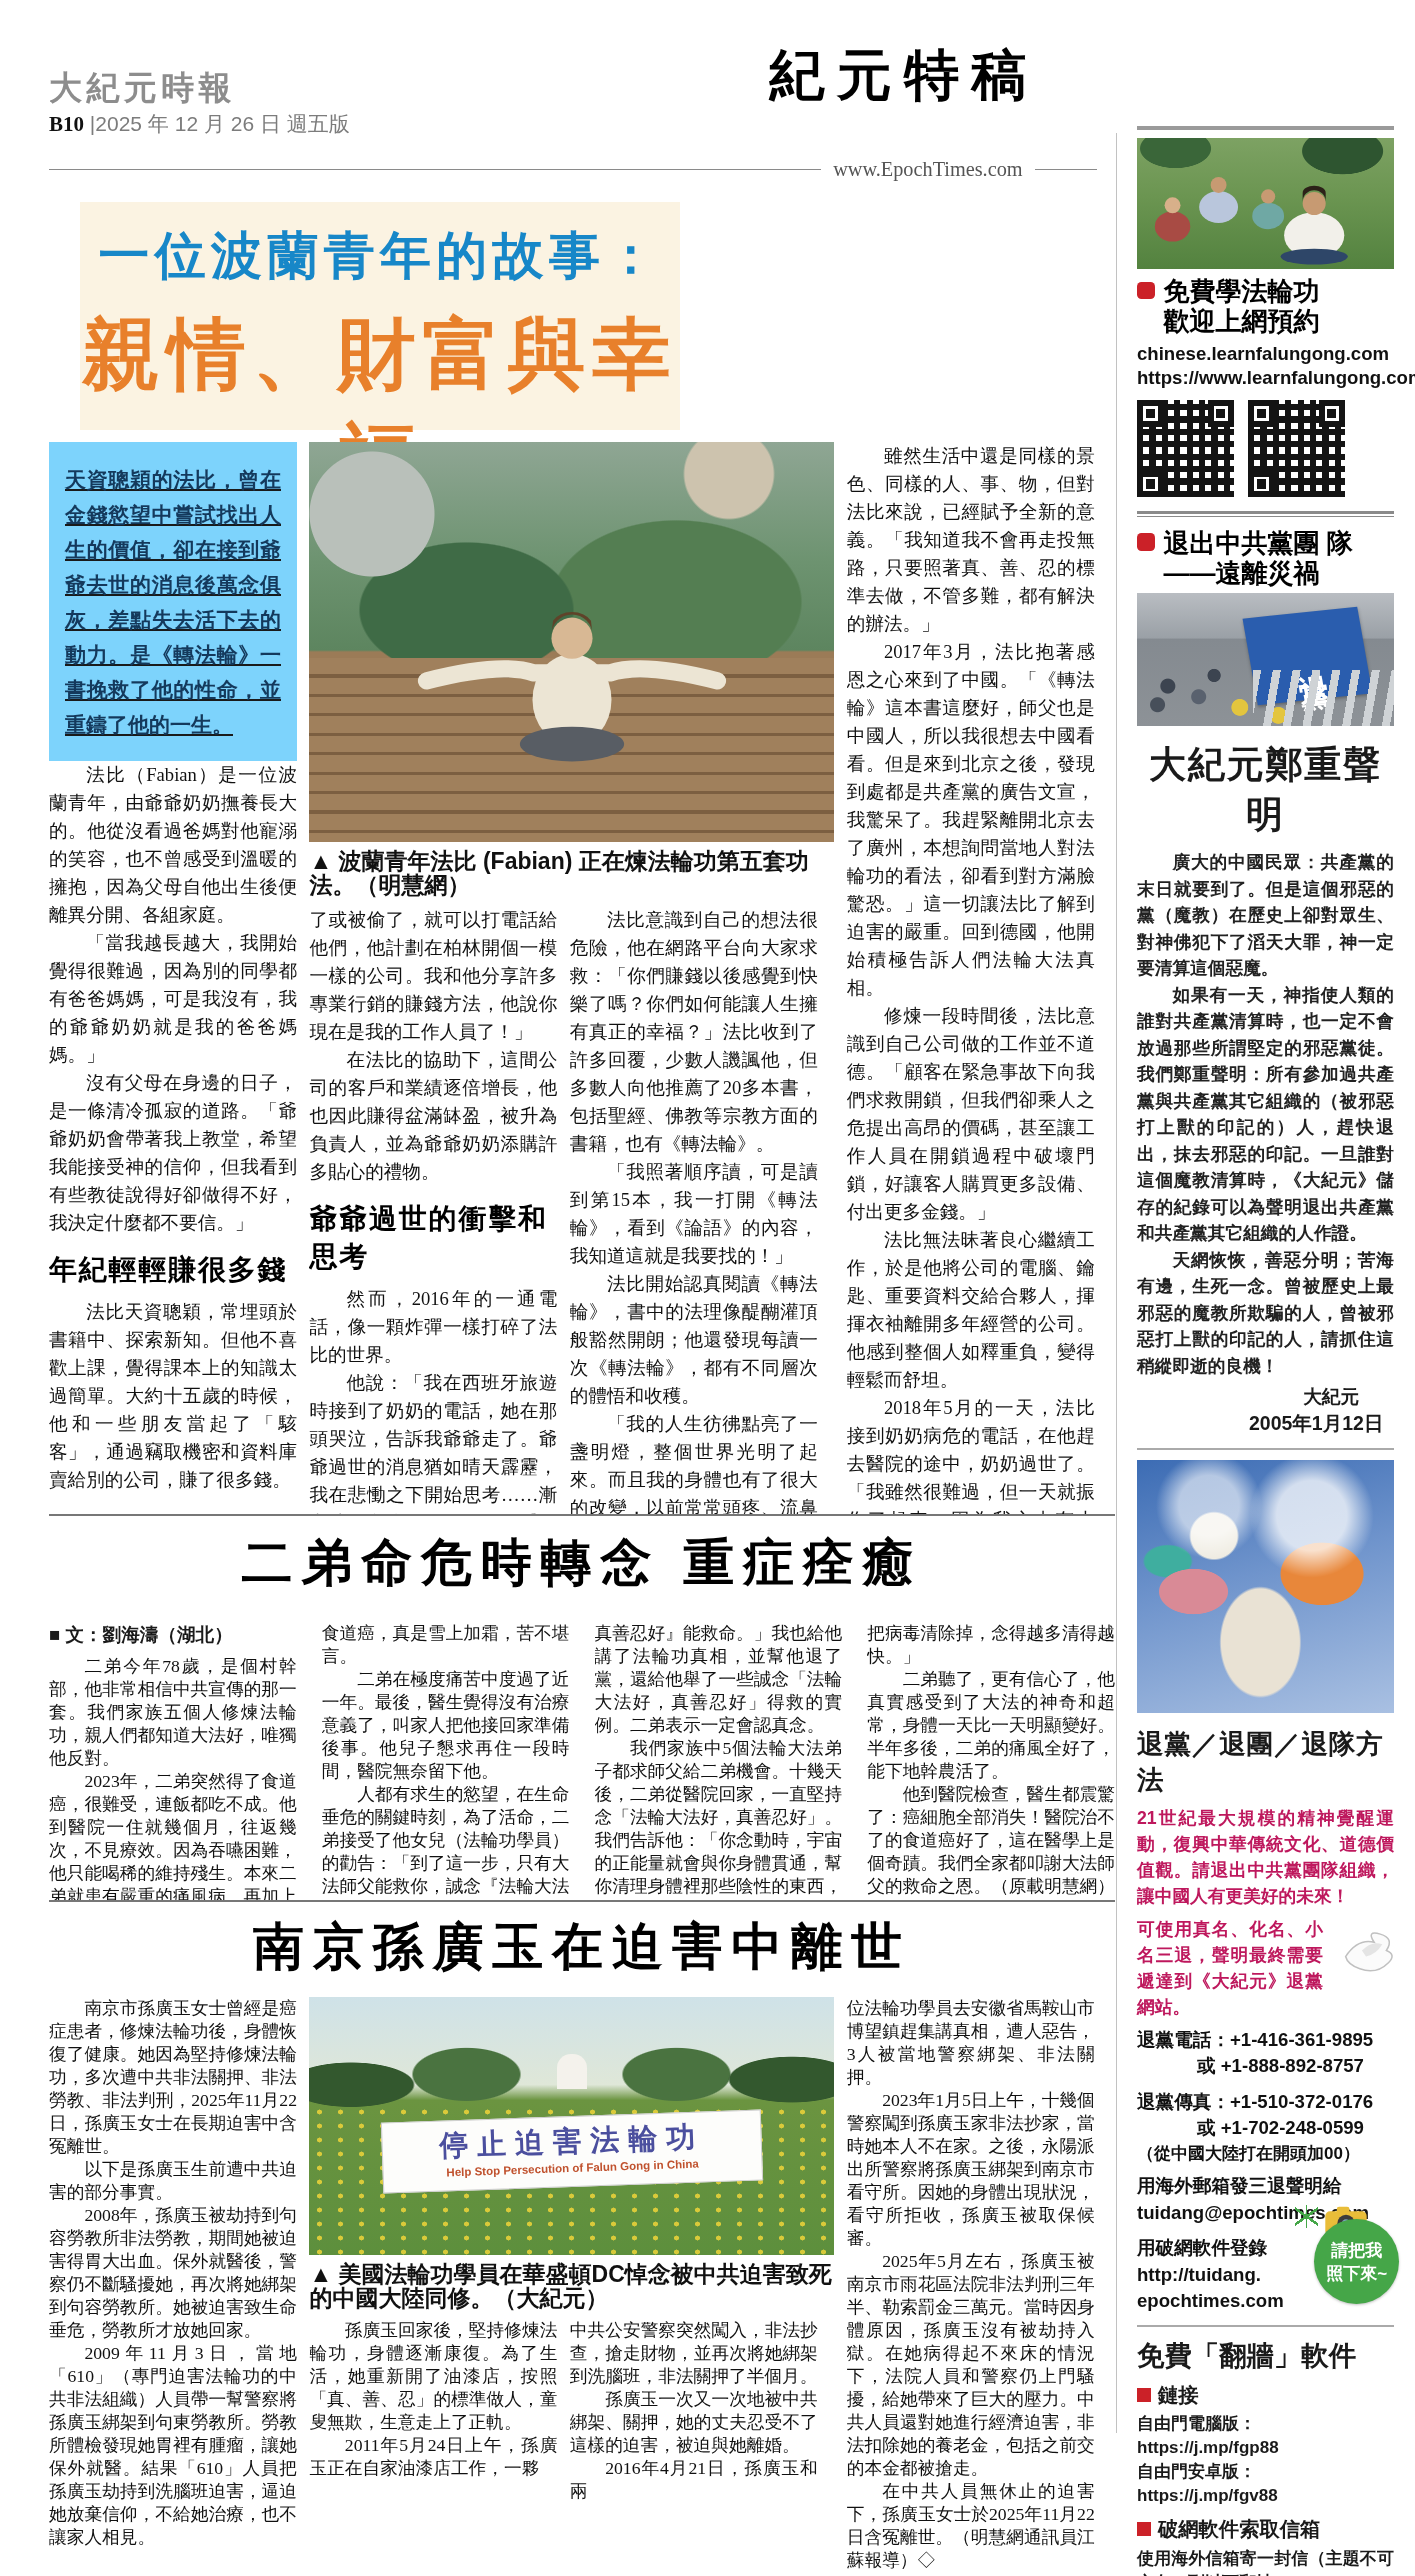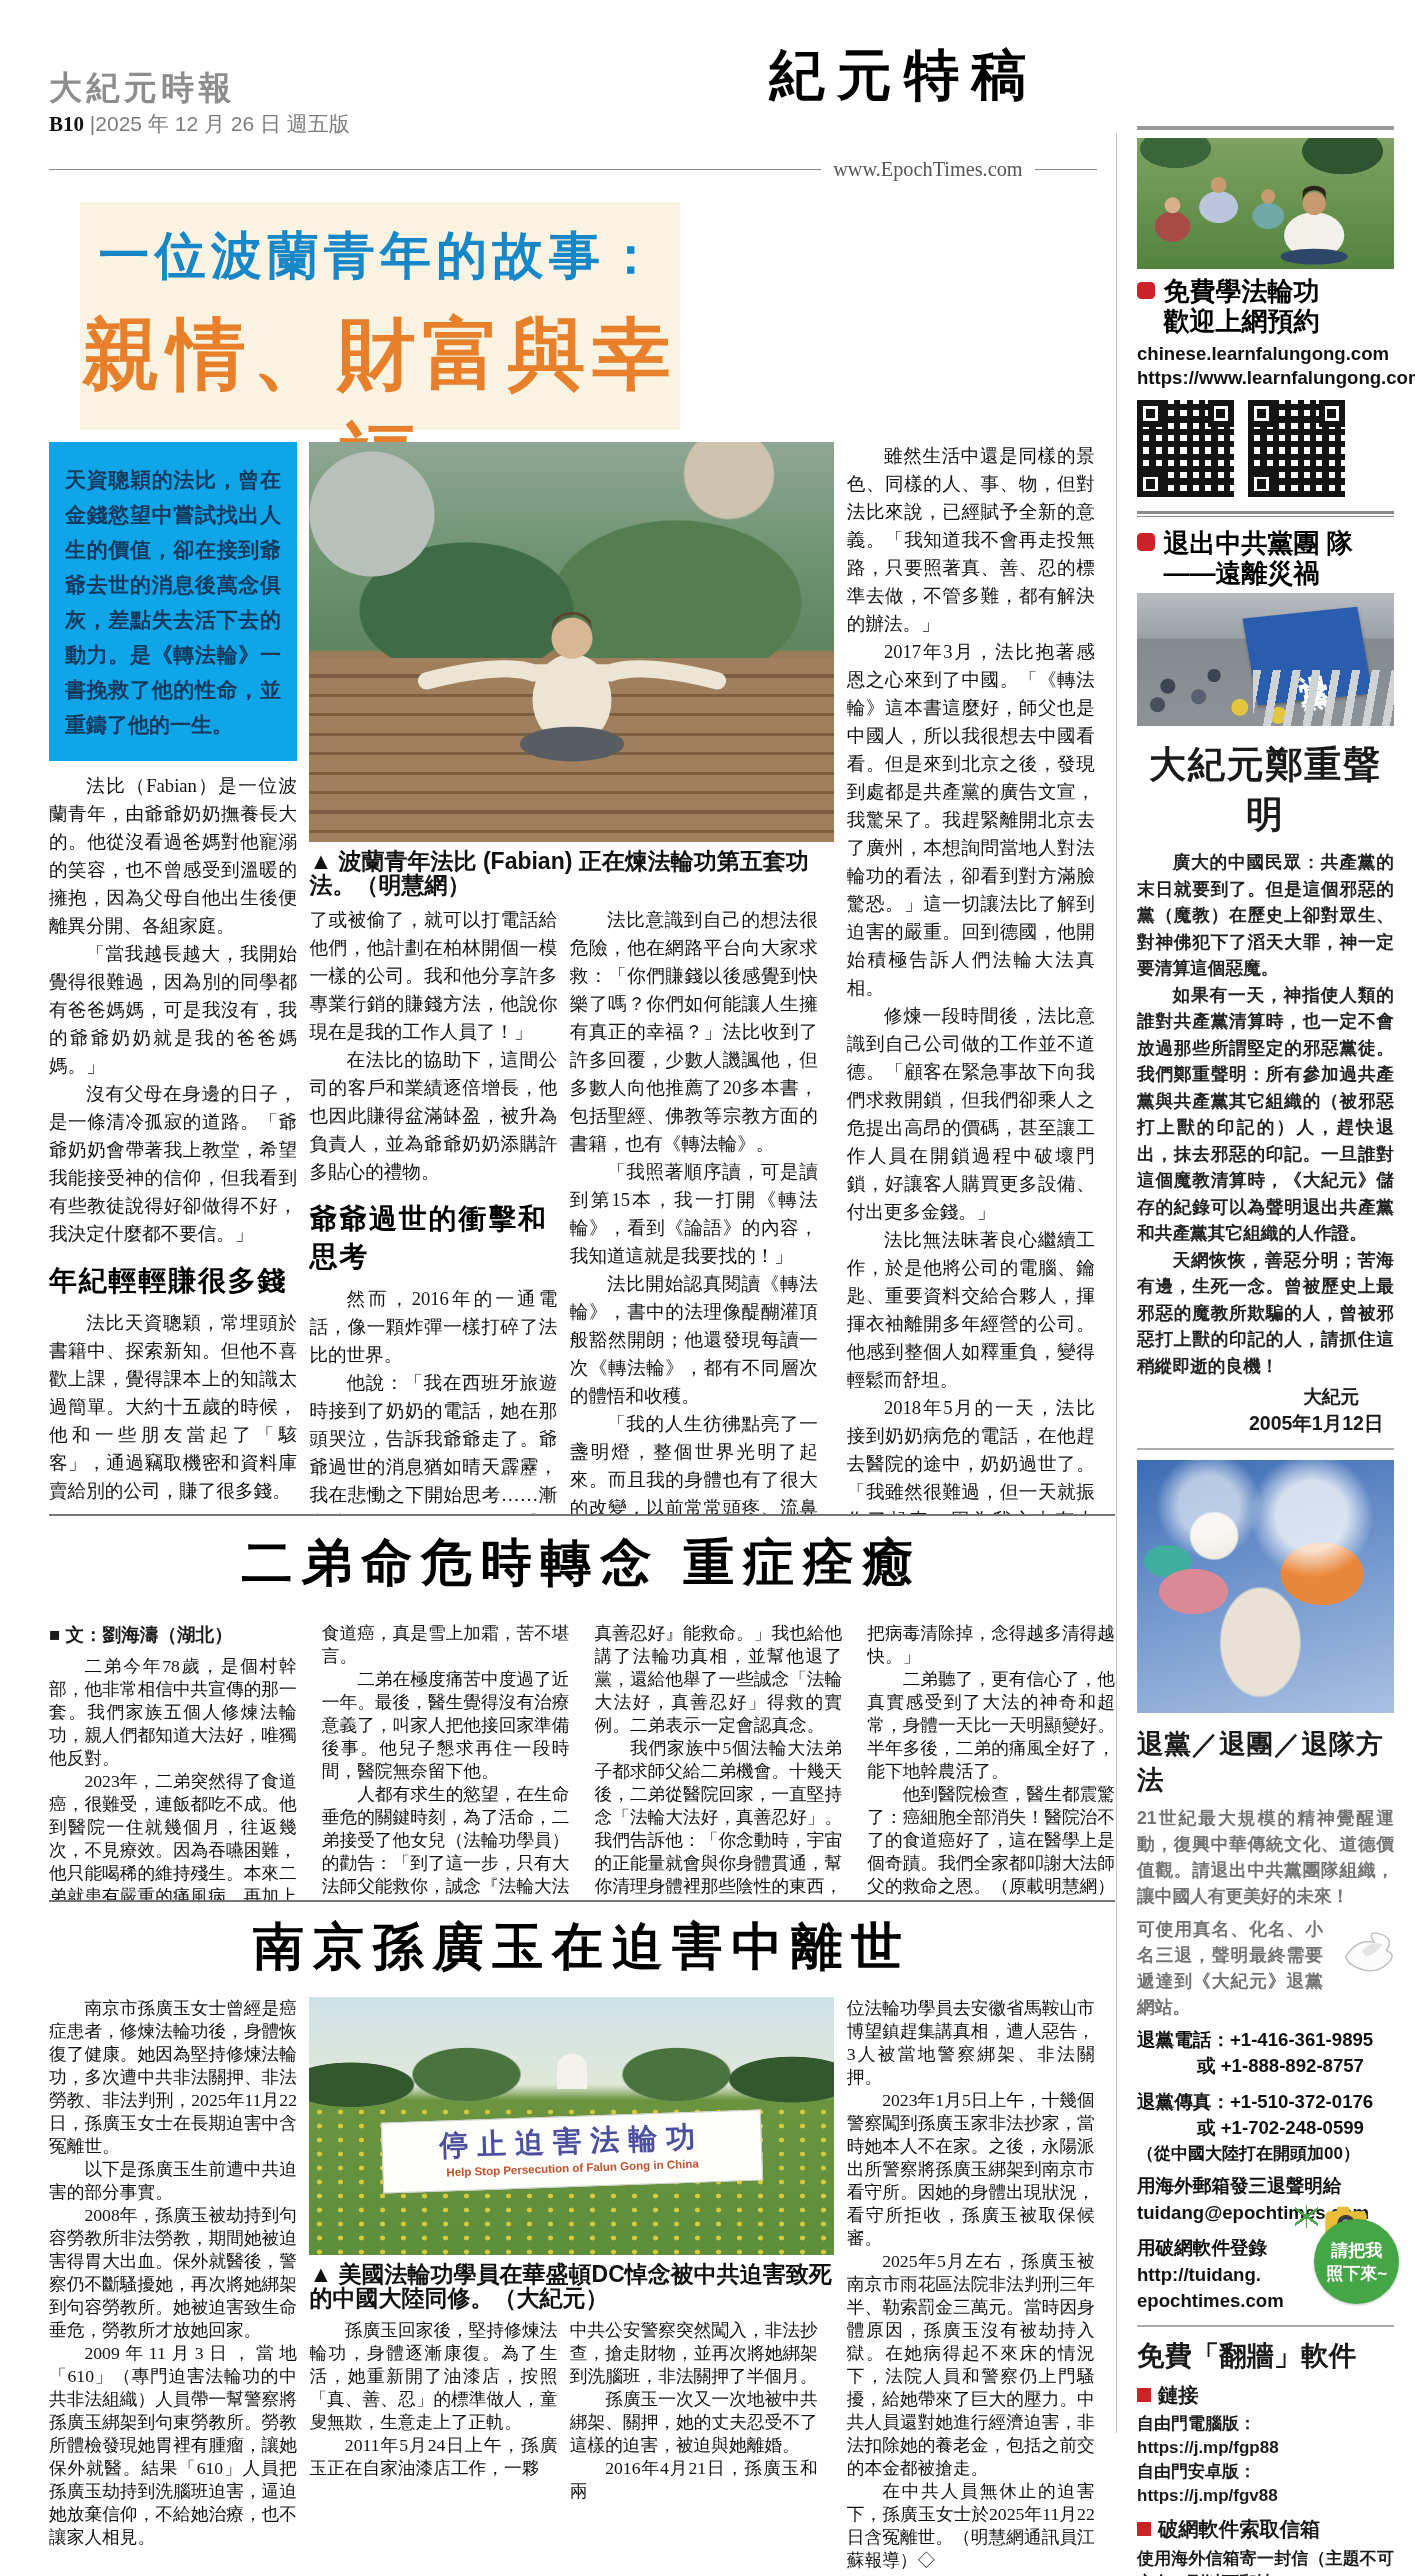--- a/index.html
+++ b/index.html
@@ -33,21 +33,21 @@
          font-family:"Liberation Serif",serif; }
 
   .top-article { position:absolute; left:0; top:442px; width:1066px; height:1072px; overflow:hidden;
                  display:flex; gap:12.4px; }
   .col { width:248px; flex:0 0 248px; overflow:hidden; }
   .midwrap { width:525px; flex:0 0 525px; }
   .para { font-size:18.6px; line-height:28px; text-align:justify; text-indent:2em; color:#111; }
   .para.cont { text-indent:0; }
   .sec-head { font-size:28px; font-weight:900; font-family:"Liberation Sans",sans-serif;
               letter-spacing:1.8px; margin:14px 0 8.8px 0; color:#000; }
-  .intro { background:#0ea5e9; padding:19.5px 16px; margin-bottom:11px; }
+  .intro { background:#7dd3fc; padding:19.5px 16px; margin-bottom:0;text-decoration:underline; }
   .intro-text { font-size:21px; line-height:35px; font-weight:bold; color:#14395c;
                 font-family:"Liberation Sans",sans-serif; text-align:justify; }
 
   .caption { font-size:23px; line-height:24px; font-weight:bold; font-family:"Liberation Sans",sans-serif;
              color:#111; margin:7px 0 8.8px 0; }
 
   .subcols { display:flex; gap:12.4px; margin-top:8px; }
   .subcol { width:248px; flex:0 0 248px; overflow:hidden; }
 
   .hrule { position:absolute; left:0; width:1066px; height:1.8px; background:#777; }
@@ -146,21 +146,21 @@
 
   .stmt-title { font-size:37px; font-weight:bold; font-family:"Liberation Serif",serif;
                 letter-spacing:1.8px; text-align:center; margin:14px 0 8.8px 0; }
   .stmt-p { font-size:17.7px; font-weight:bold; line-height:26.5px; text-align:justify; text-indent:2em;
             color:#222; }
   .stmt-sig { font-size:18.6px; font-weight:bold; text-align:right; margin-top:5.3px; padding-right:35px; }
   .stmt-date { font-size:19.5px; font-weight:bold; text-align:right; padding-right:10.6px; }
 
   .howto-title { font-size:26.5px; font-weight:bold; font-family:"Liberation Serif",serif;
                  letter-spacing:0.9px; margin:12.4px 0 7px 0; }
-  .howto-p { font-size:17.7px; font-weight:bold; line-height:26px; text-align:justify; color:#737373;
+  .howto-p { font-size:17.7px; font-weight:bold; line-height:26px; text-align:justify; color:#be185d;
              margin-bottom:7px; }
   .contact { font-size:18.6px; font-weight:900; line-height:26.5px; color:#111; }
   .contact .ind { padding-left:60px; }
   .contact-note { font-size:17px; font-weight:bold; line-height:23px; }
   .sb-block { margin-bottom:8.8px; }
   .dove-row { position:relative; }
   .dove { position:absolute; right:-3.5px; top:12.4px; }
 
   .webrow { position:relative; margin-bottom:3.5px; }
   .bubble { position:absolute; right:-5.3px; top:-16px; width:85px; height:85px; background:#45a648;

